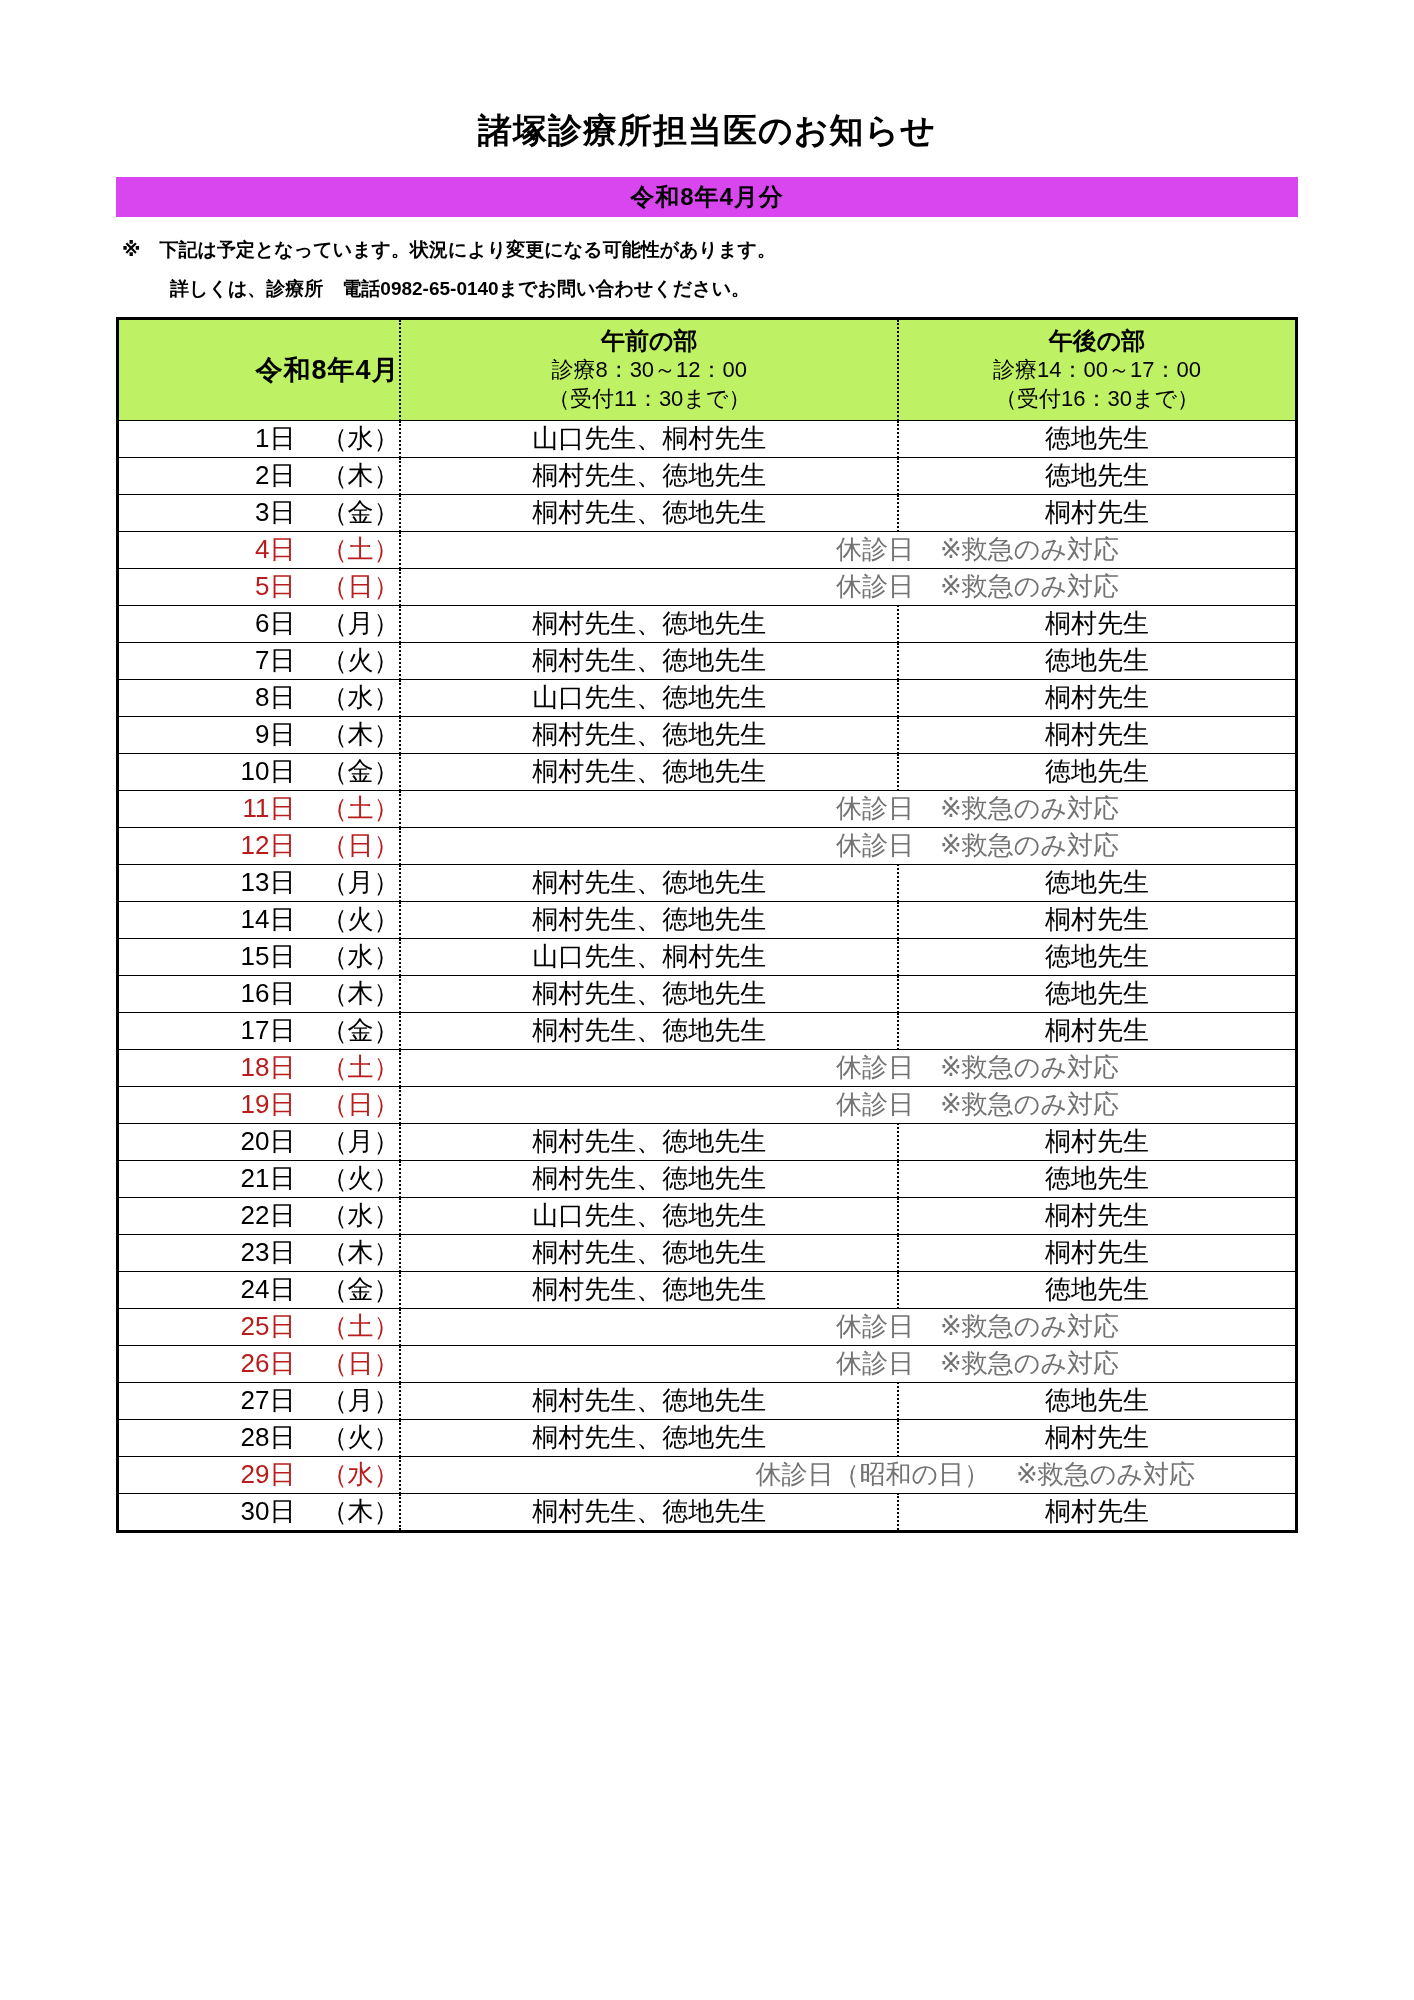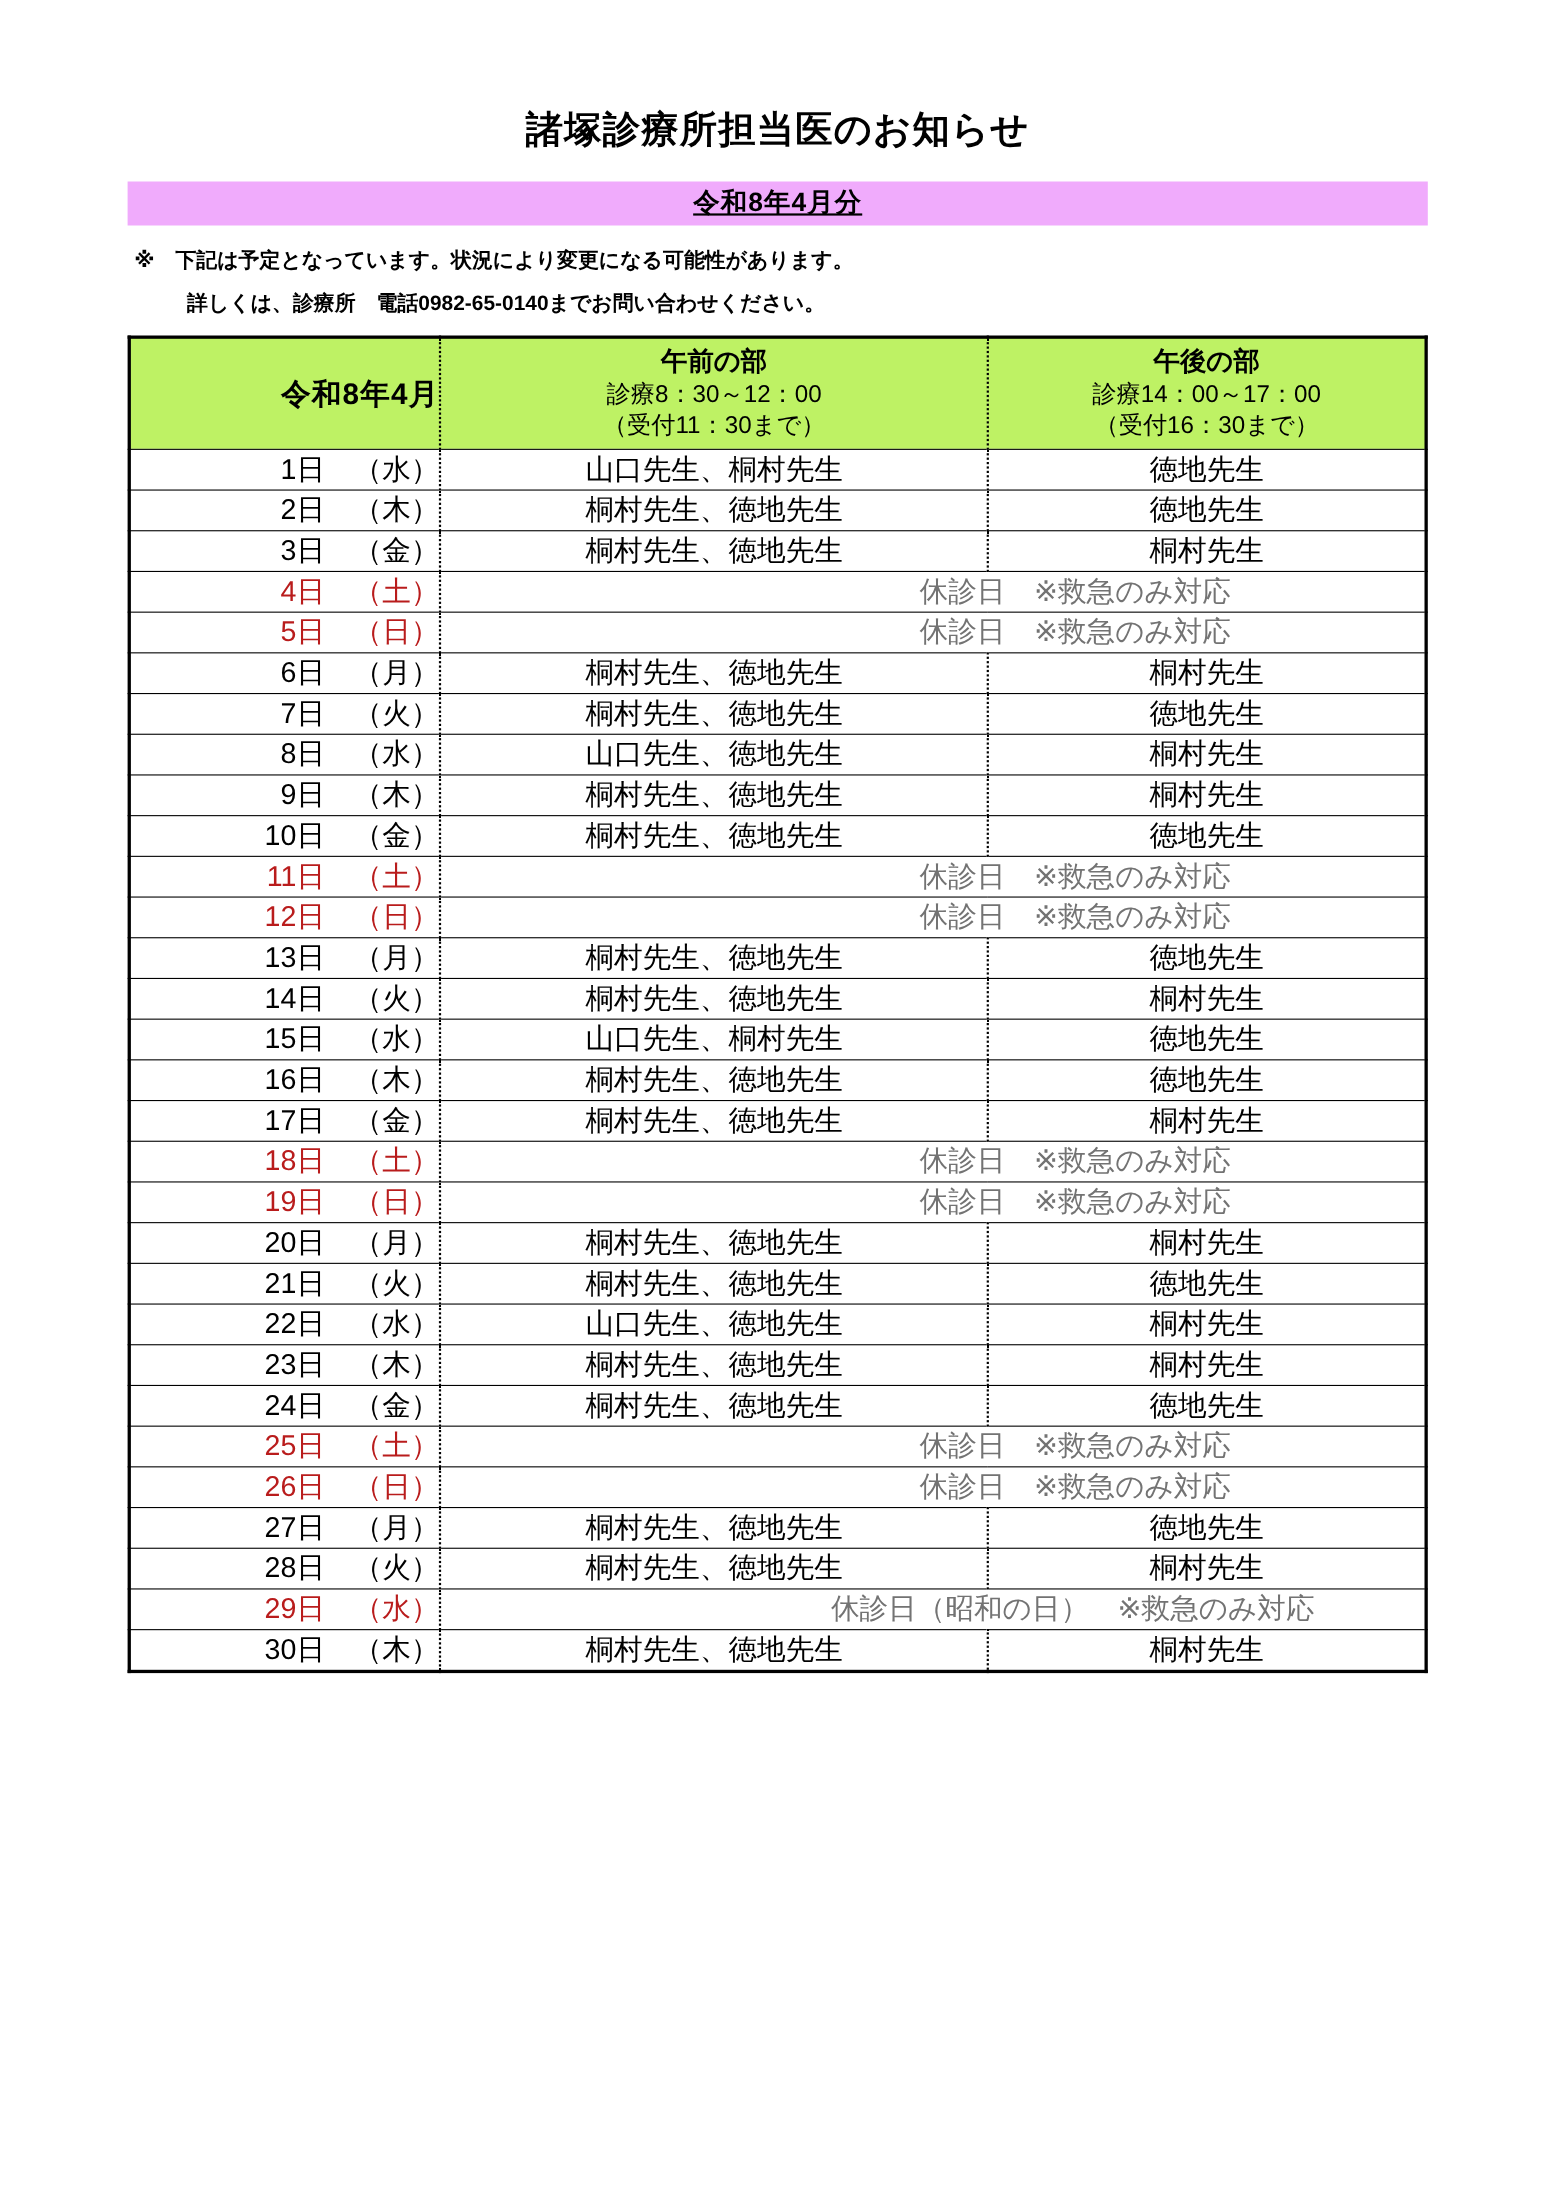--- a/index.html
+++ b/index.html
@@ -22,34 +22,33 @@
     box-sizing: border-box;
     padding: 0;
   }
 
   
   .doc-title {
     text-align: center;
     font-size: 34px;
     font-weight: bold;
     letter-spacing: 1px;
-    margin: 0;
+    margin: 12px;
     padding-top: 98px;
     line-height: 1.2;
   }
 
   
   .green-band {
     margin: 26px 116px 0 116px;
     height: 40px;
-    background: #f0abfc;
+    background: #d946ef;
     display: flex;
     align-items: center;
     justify-content: center;
-    text-decoration: underline;
   }
   .green-band-text {
     font-size: 24px;
     font-weight: bold;
     letter-spacing: 1px;
     line-height: 1;
   }
 
   
   .notice {

